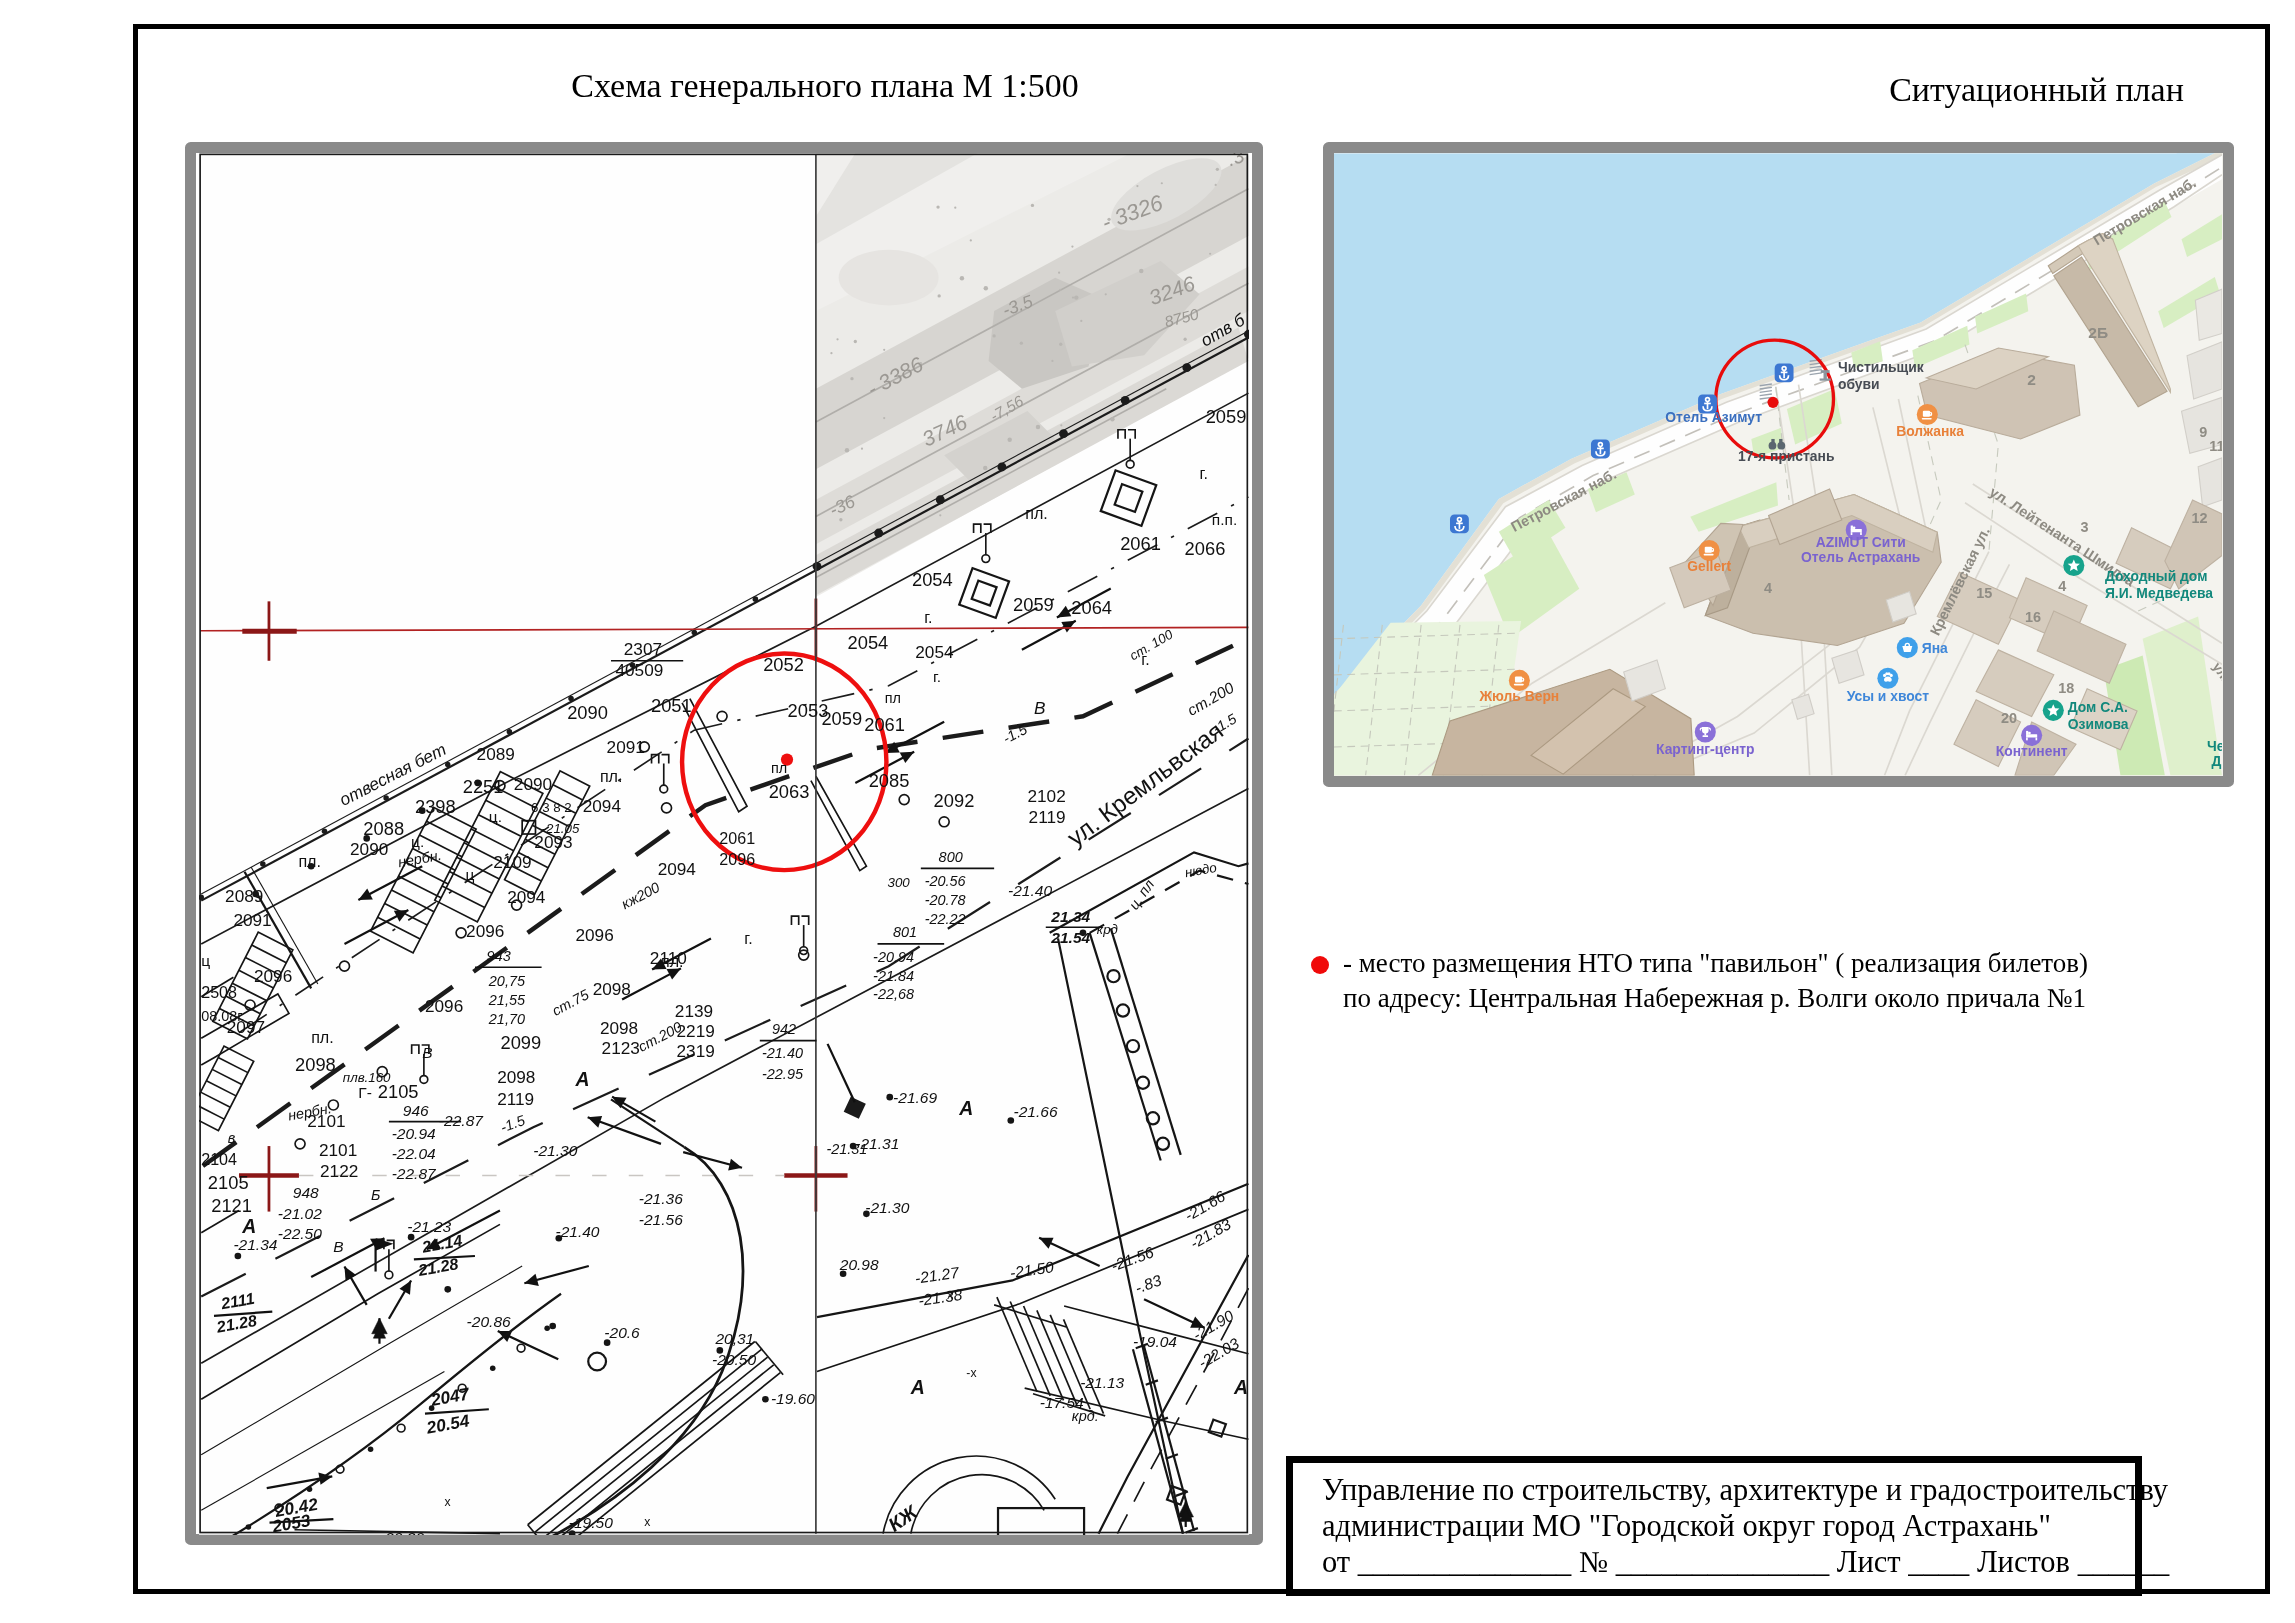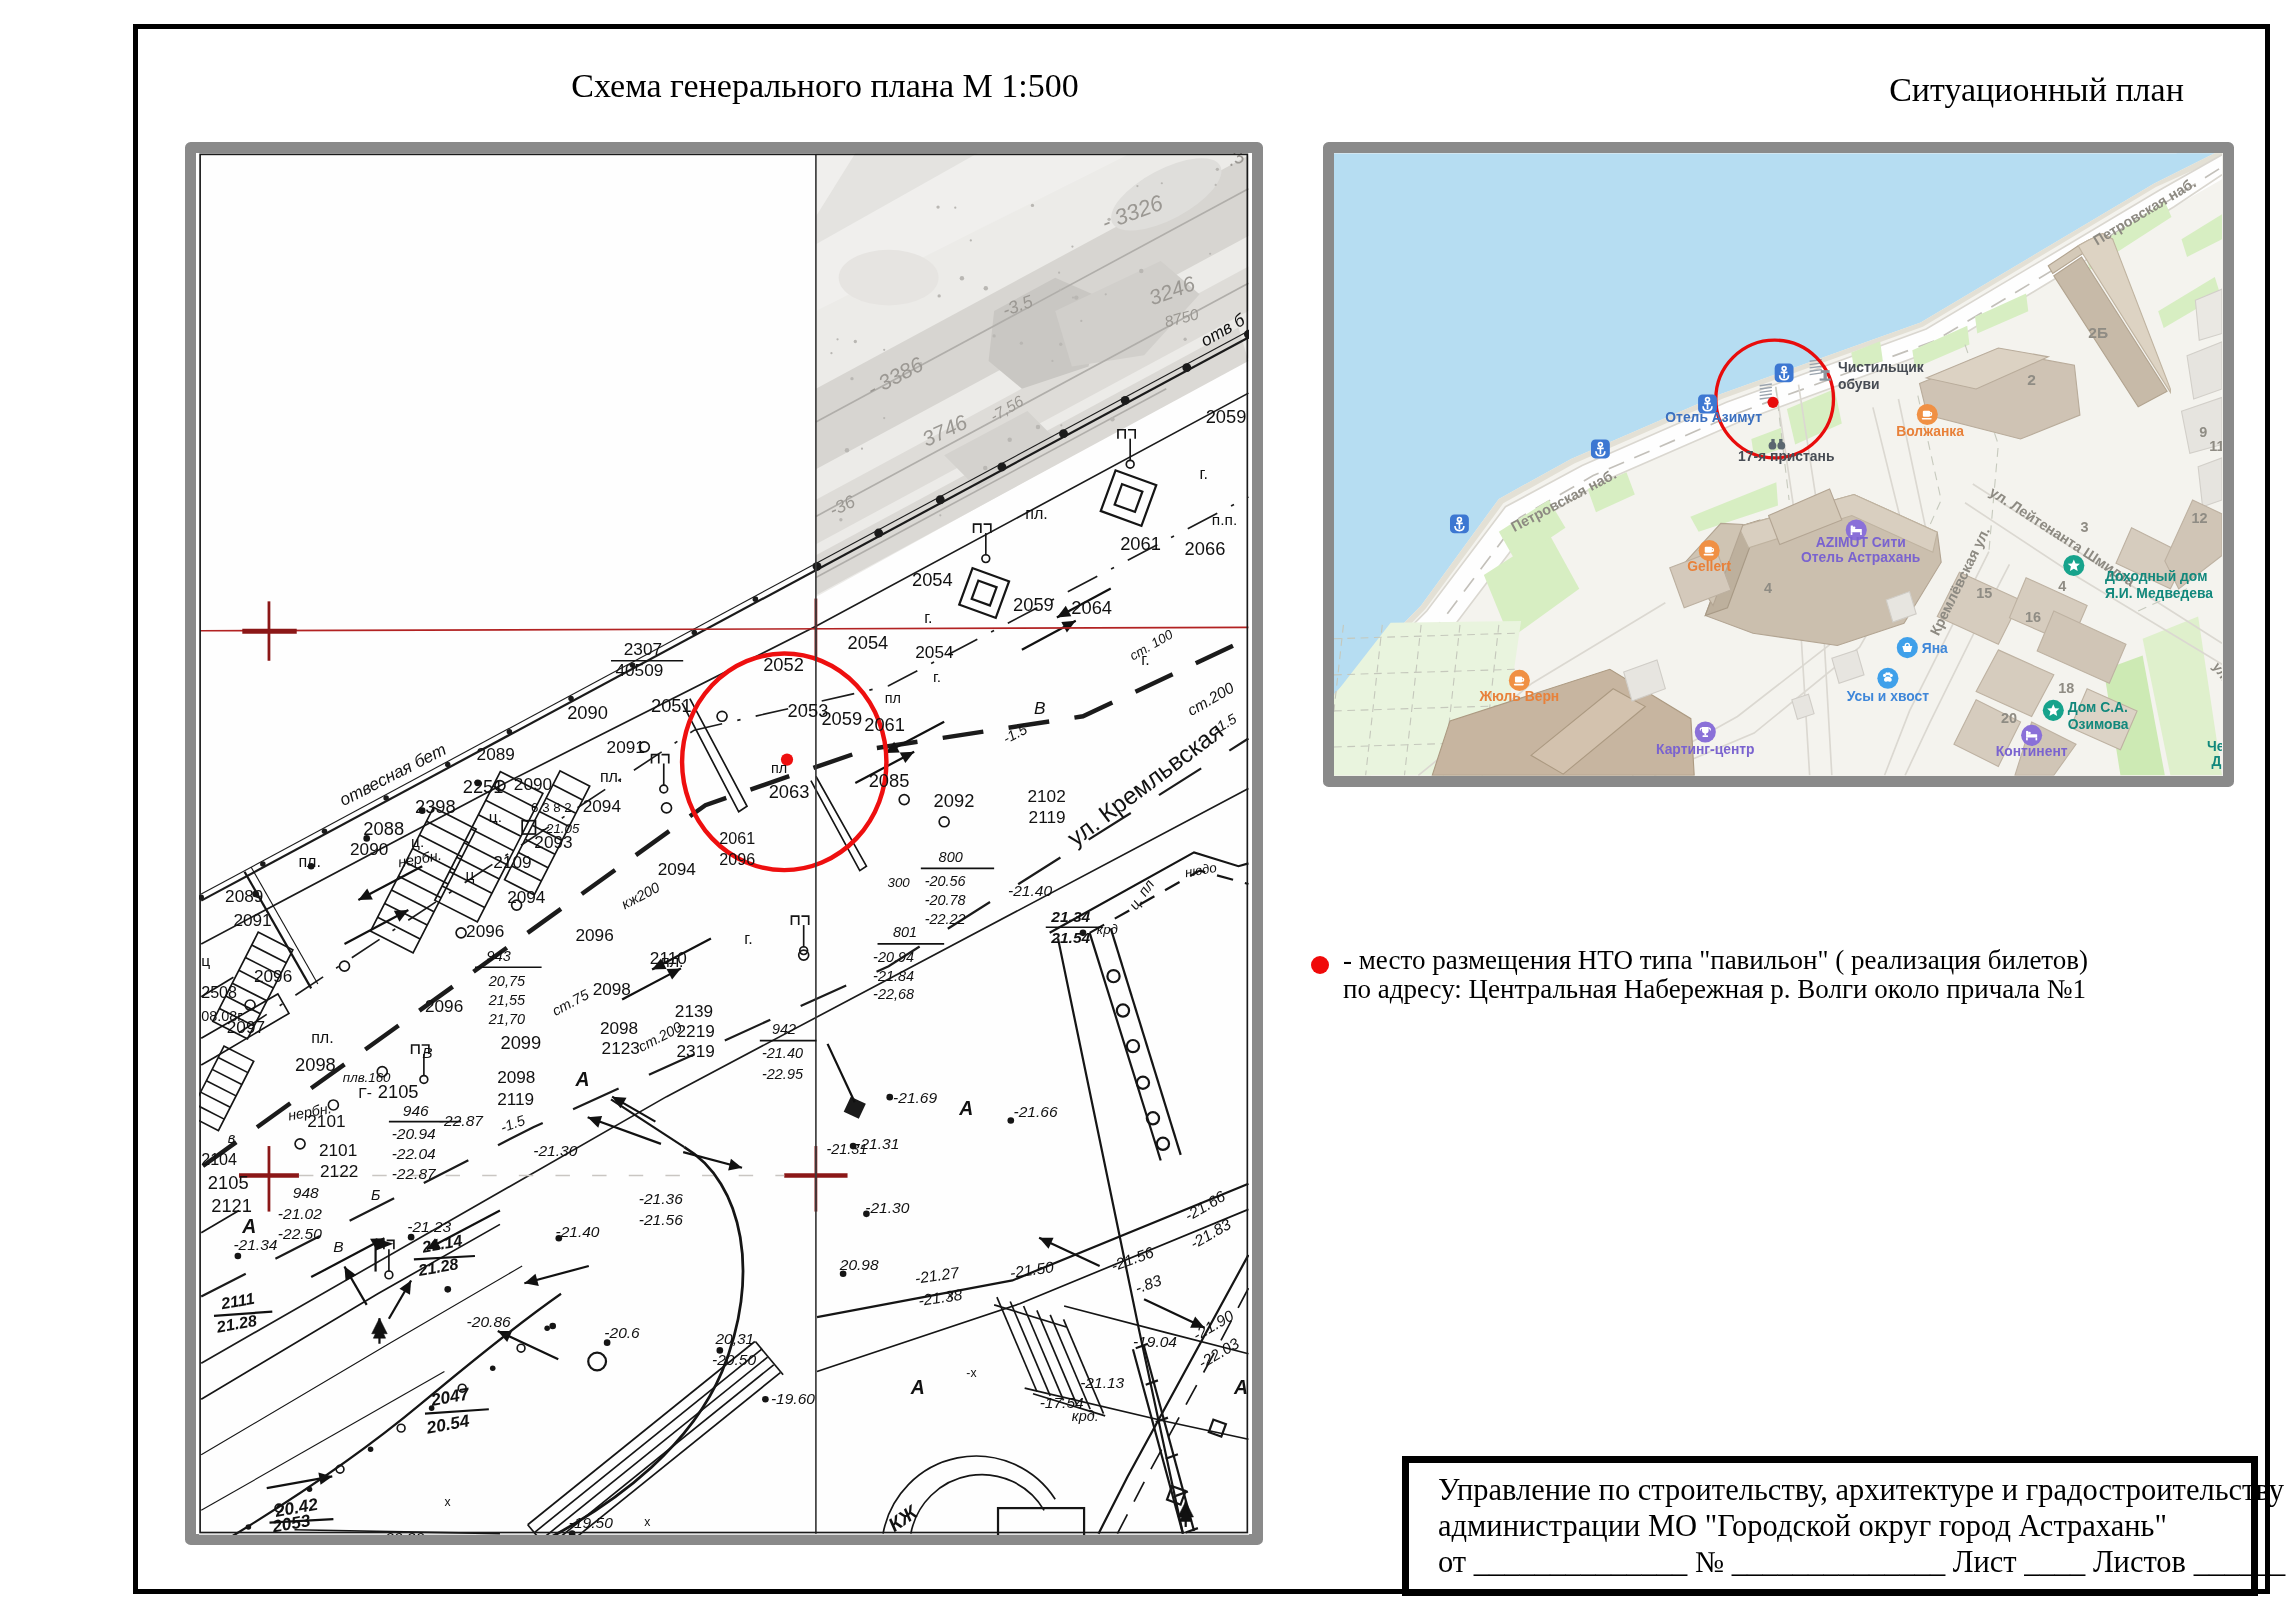--- a/index.html
+++ b/index.html
@@ -928,21 +928,21 @@
 <text x="3178" y="1068" font-size="26" fill="#8f8c84" font-weight="bold" text-anchor="start">4</text>
 <text x="3708" y="1248" font-size="26" fill="#8f8c84" font-weight="bold" text-anchor="start">18</text>
 <text x="3605" y="1302" font-size="26" fill="#8f8c84" font-weight="bold" text-anchor="start">20</text>
 </g>
 </g>
 </svg>
 
 
 <div class="abs" style="left:1311px;top:956px;width:18.3px;height:18.3px;border-radius:50%;background:#f00a0a;"></div>
 
-<div class="abs" style="left:1343px;top:946px;font-size:27px;line-height:29px;white-space:nowrap;">- место размещения НТО типа "павильон" ( реализация билетов)<br>по адресу: Центральная Набережная р. Волги около причала №1</div>
-
-
-<div class="abs" style="left:1402px;top:1456px;width:856px;height:140px;border:7.8px solid #000;box-sizing:border-box;background:#fff;">
+<div class="abs" style="left:1343px;top:946px;font-size:27px;line-height:35px;white-space:nowrap;">- место размещения НТО типа "павильон" ( реализация билетов)<br>по адресу: Центральная Набережная р. Волги около причала №1</div>
+
+
+<div class="abs" style="left:1286px;top:1456px;width:856px;height:140px;border:7.8px solid #000;box-sizing:border-box;background:#fff;">
   <div class="abs" style="left:29px;top:9px;font-size:30.5px;line-height:36px;white-space:nowrap;">Управление по строительству, архитектуре и градостроительству<br>администрации МО "Городской округ город Астрахань"<br>от ______________ № ______________ Лист ____ Листов ______</div>
 </div>
 
 </div>
 
 
 </body></html>

